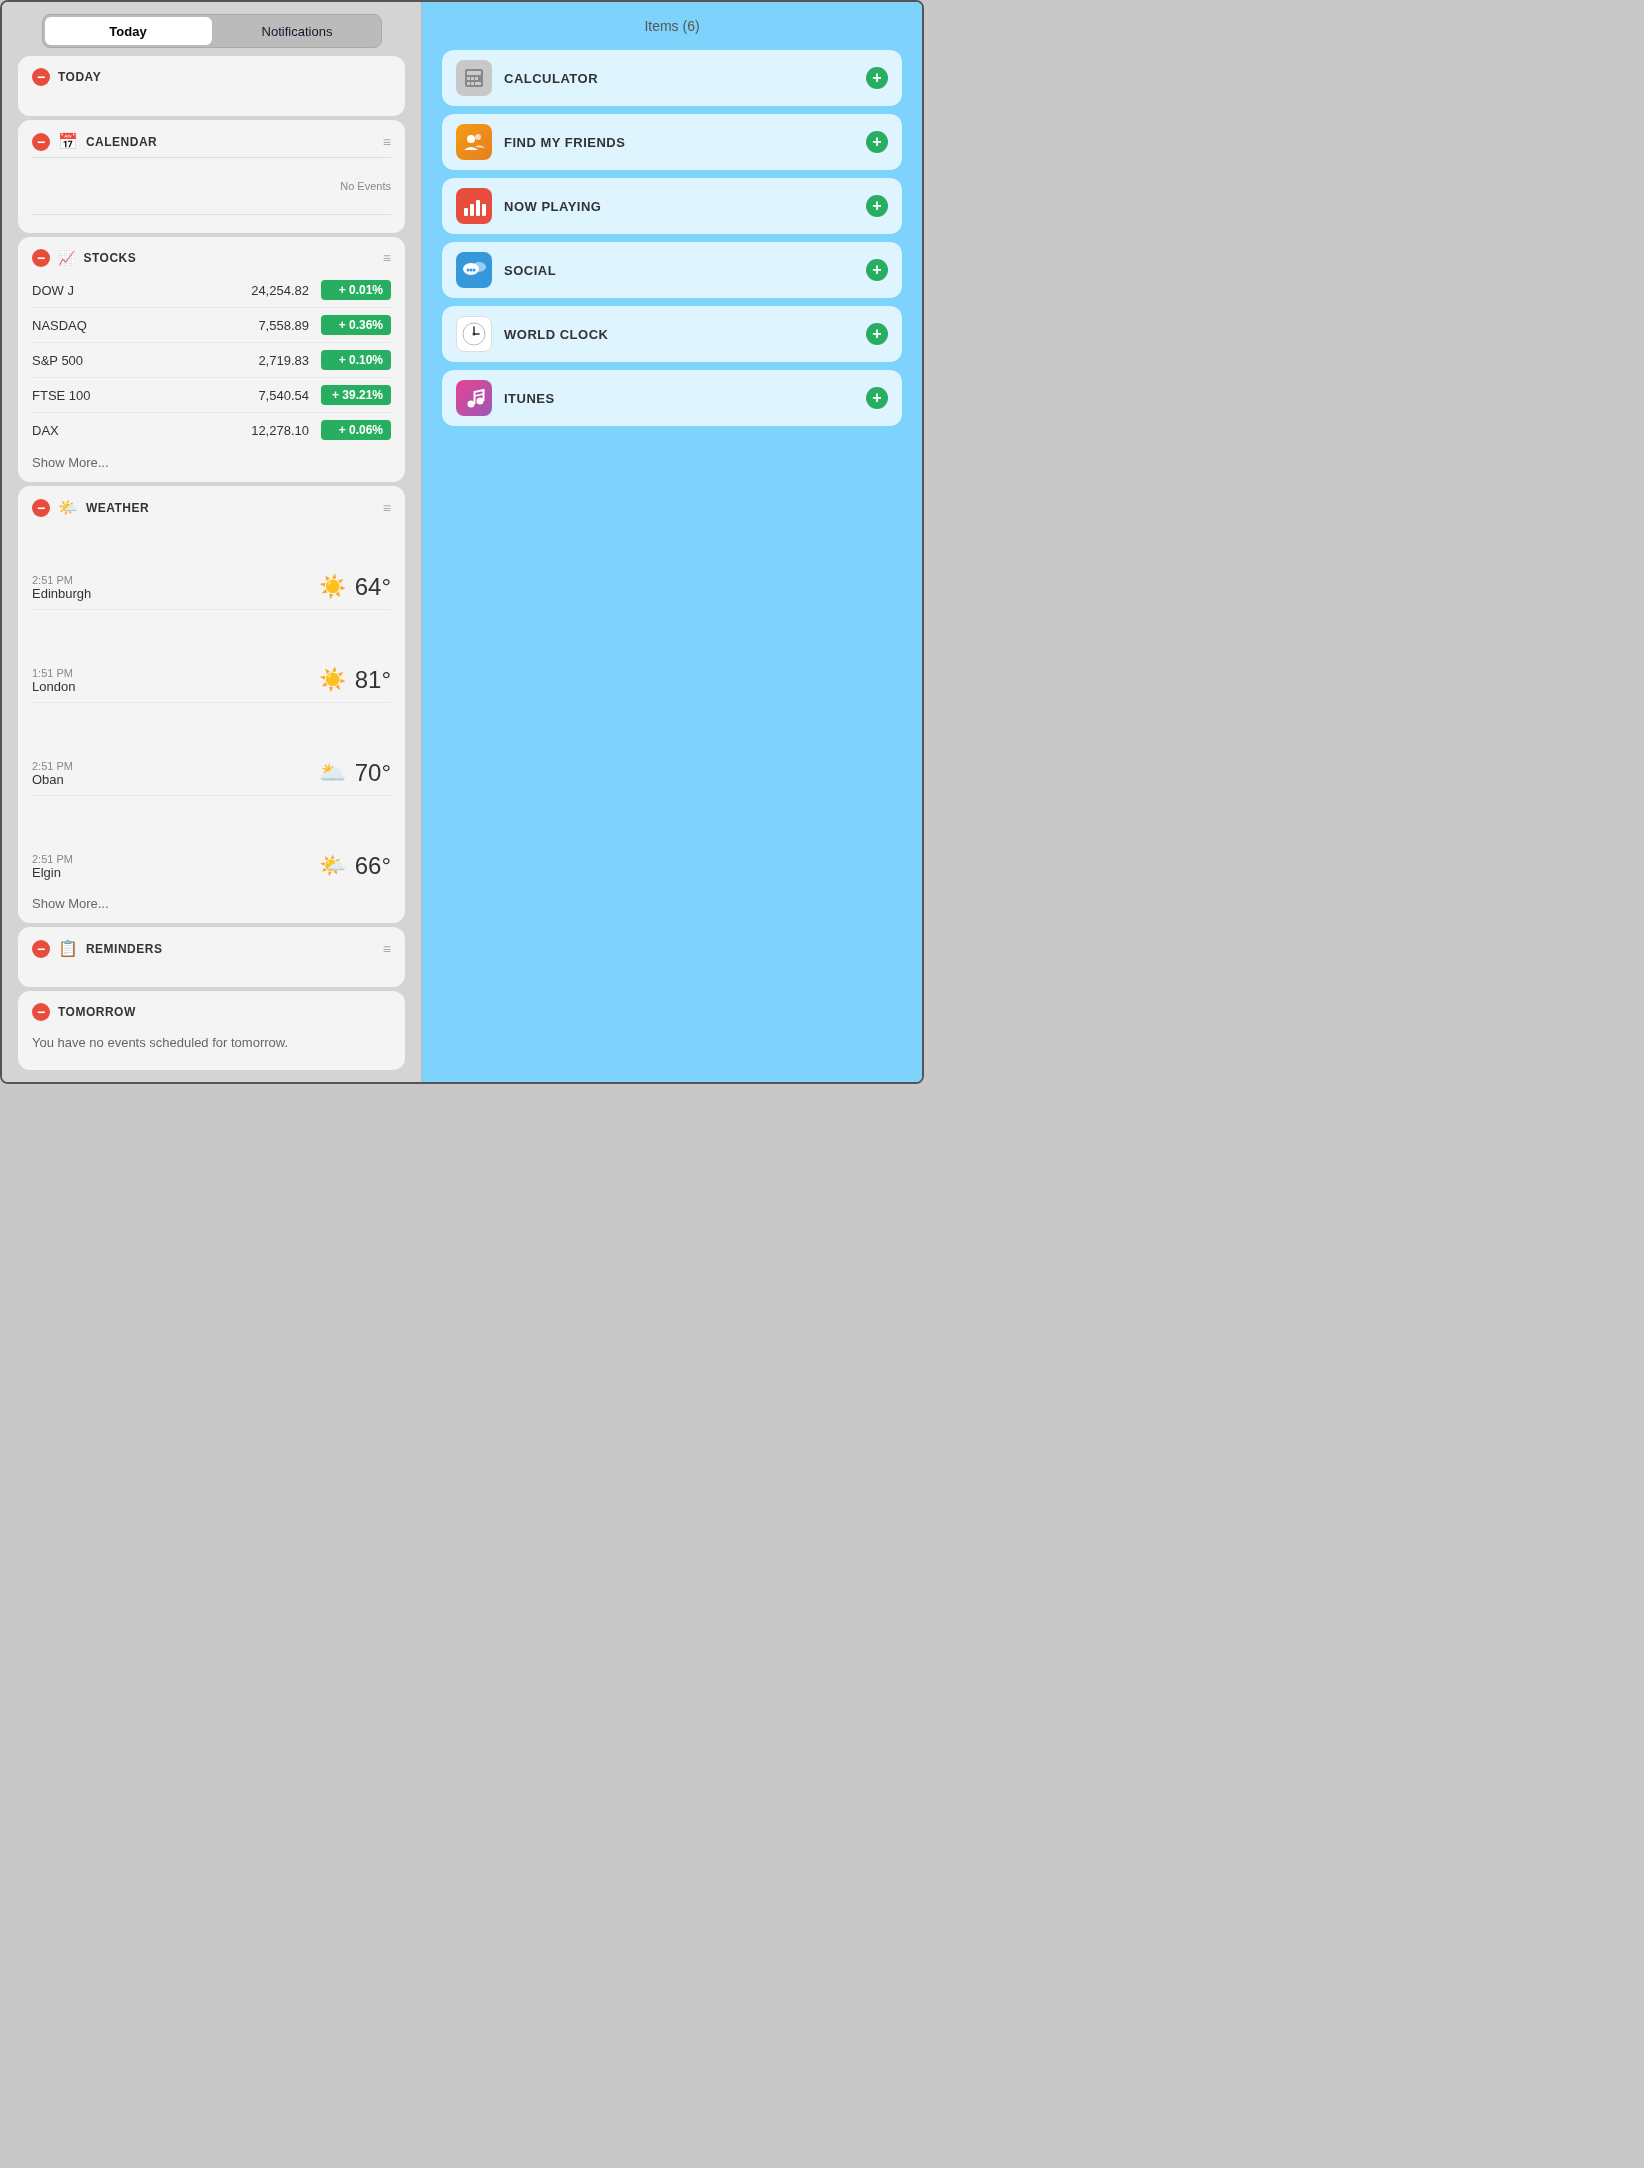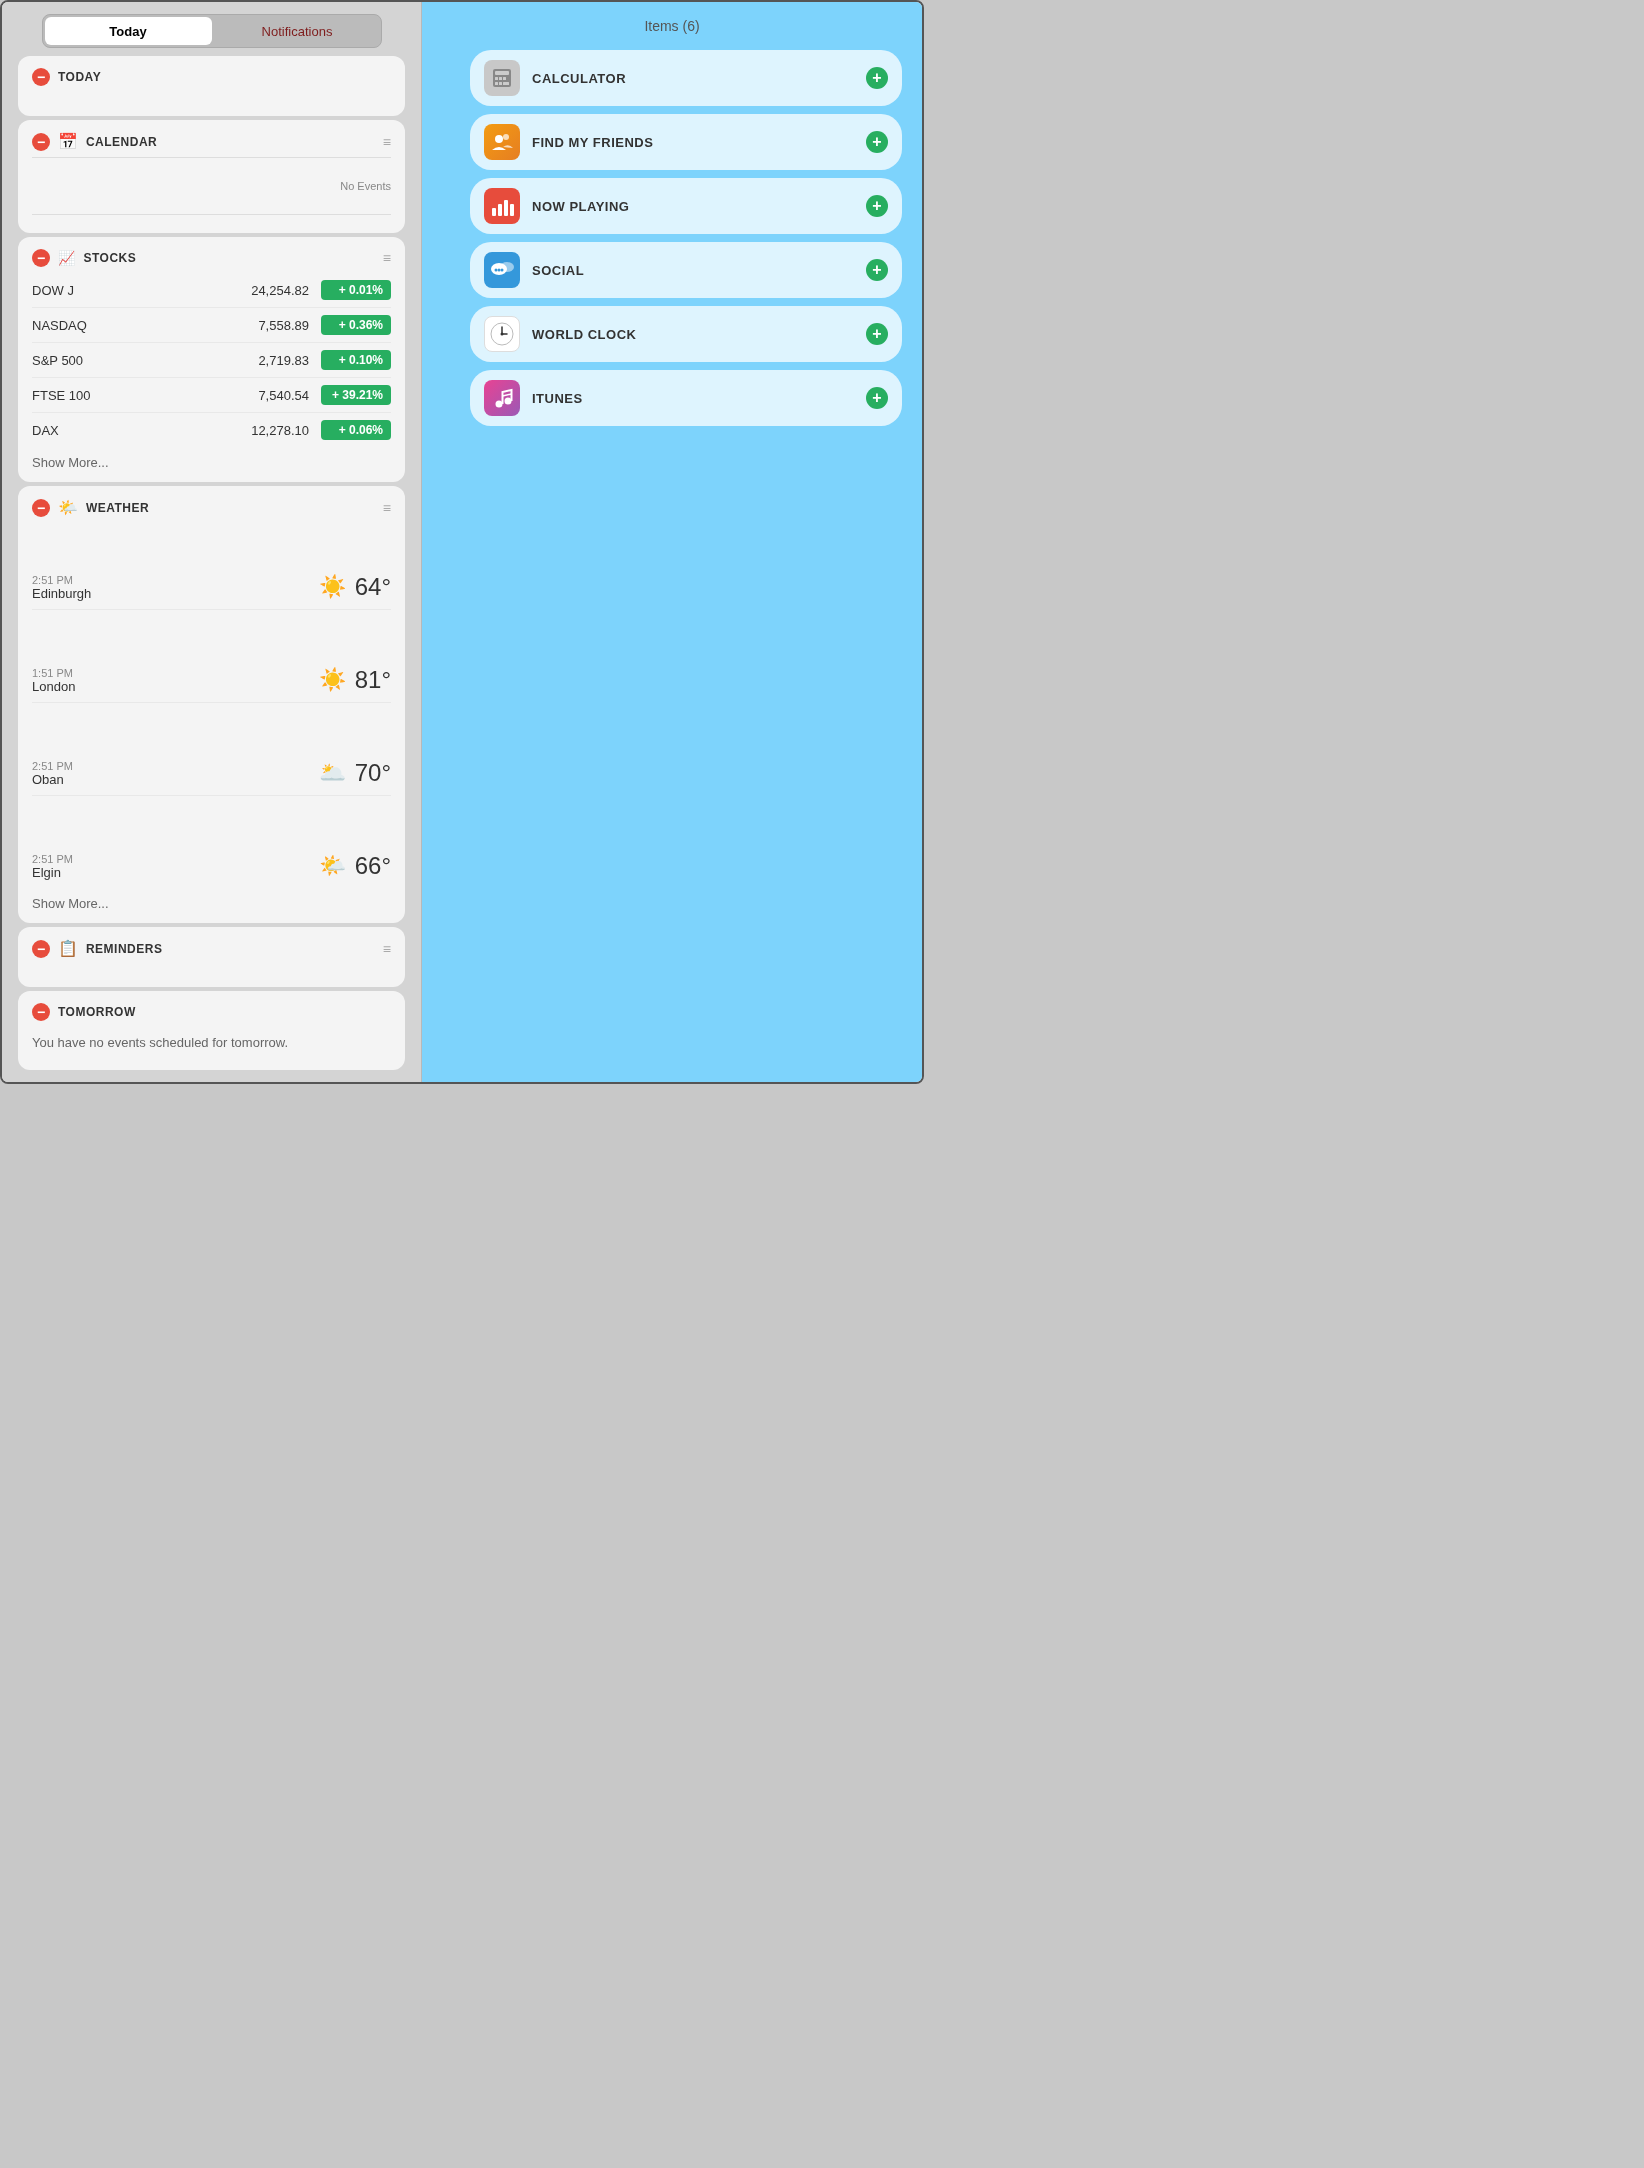--- a/index.html
+++ b/index.html
@@ -59,21 +59,21 @@
       border: none;
       background: transparent;
     }
     .tab-btn.active {
       background: white;
       border-radius: 6px;
       margin: 2px;
       font-weight: 600;
     }
     .tab-btn.inactive {
-      color: #7f1d1d;
+      color: #0f172a;
     }
 
     
     .widget-card {
       background: rgba(255,255,255,0.75);
       border-radius: 12px;
       padding: 12px 14px;
     }
 
     .widget-header {
@@ -197,27 +197,26 @@
 
     .items-title {
       text-align: center;
       font-size: 14px;
       color: #555;
       margin-bottom: 16px;
     }
 
     .widget-list-item {
       background: rgba(255,255,255,0.75);
-      border-radius: 21px;
+      border-radius: 12px;
       display: flex;
       align-items: center;
       padding: 10px 14px;
       margin-bottom: 8px;
       gap: 12px;
-      margin-left: 28px;
     }
 
     .list-icon {
       width: 36px;
       height: 36px;
       border-radius: 8px;
       display: flex;
       align-items: center;
       justify-content: center;
       font-size: 20px;

